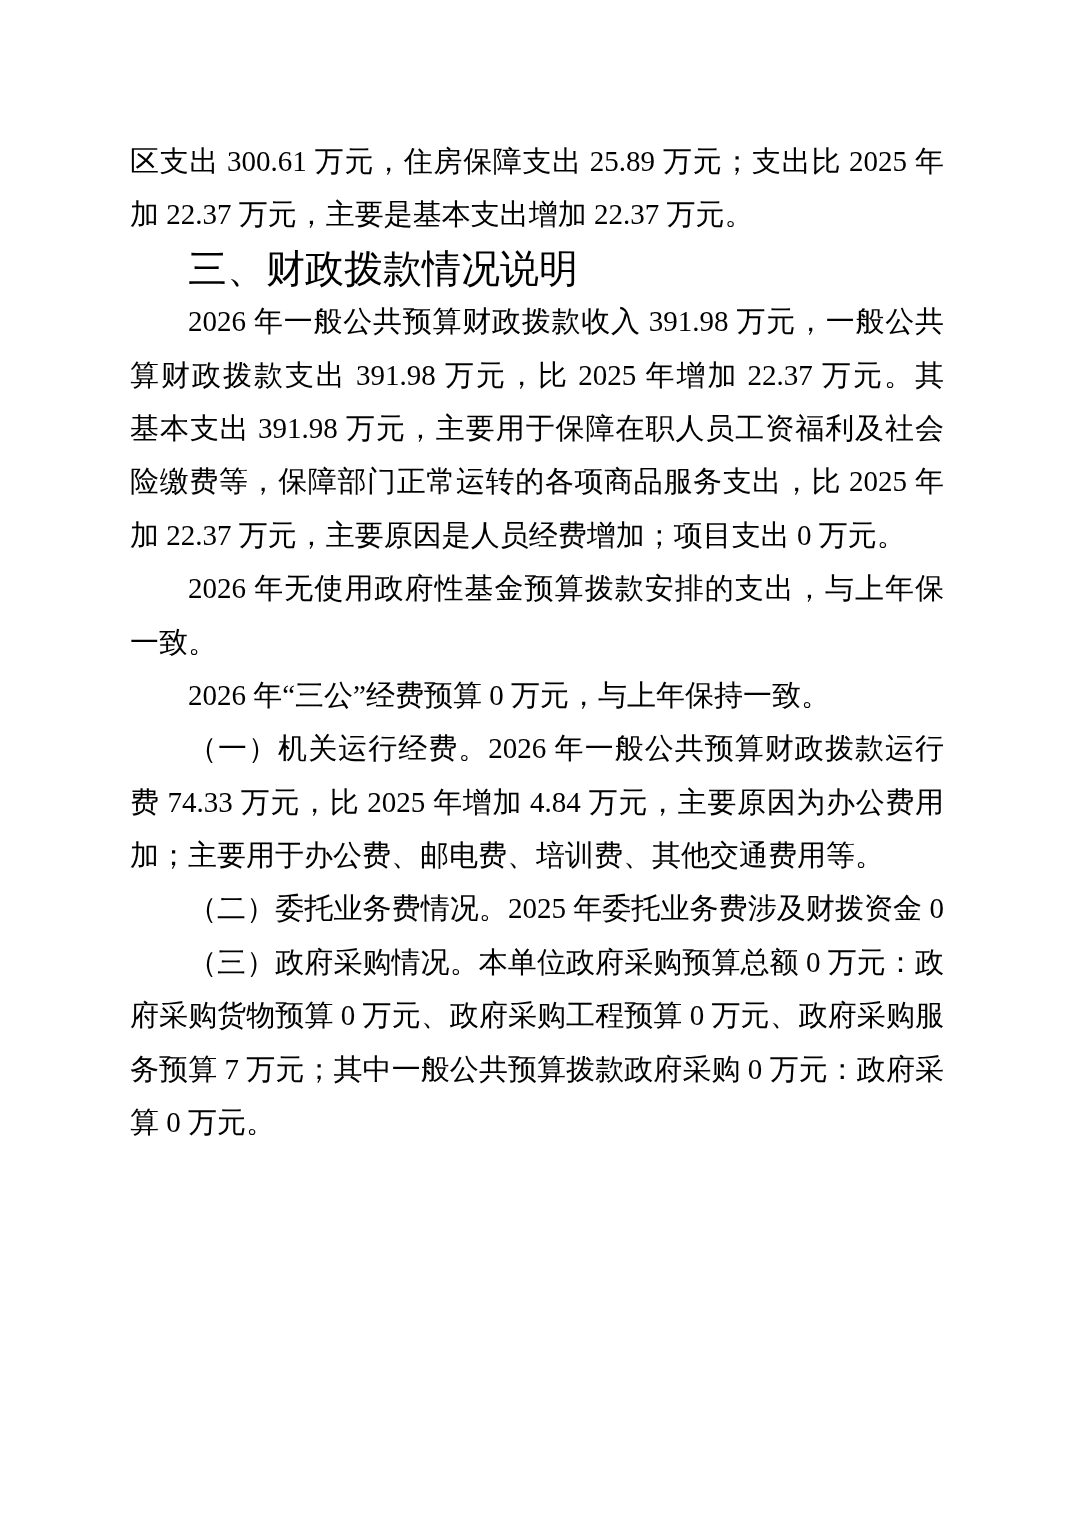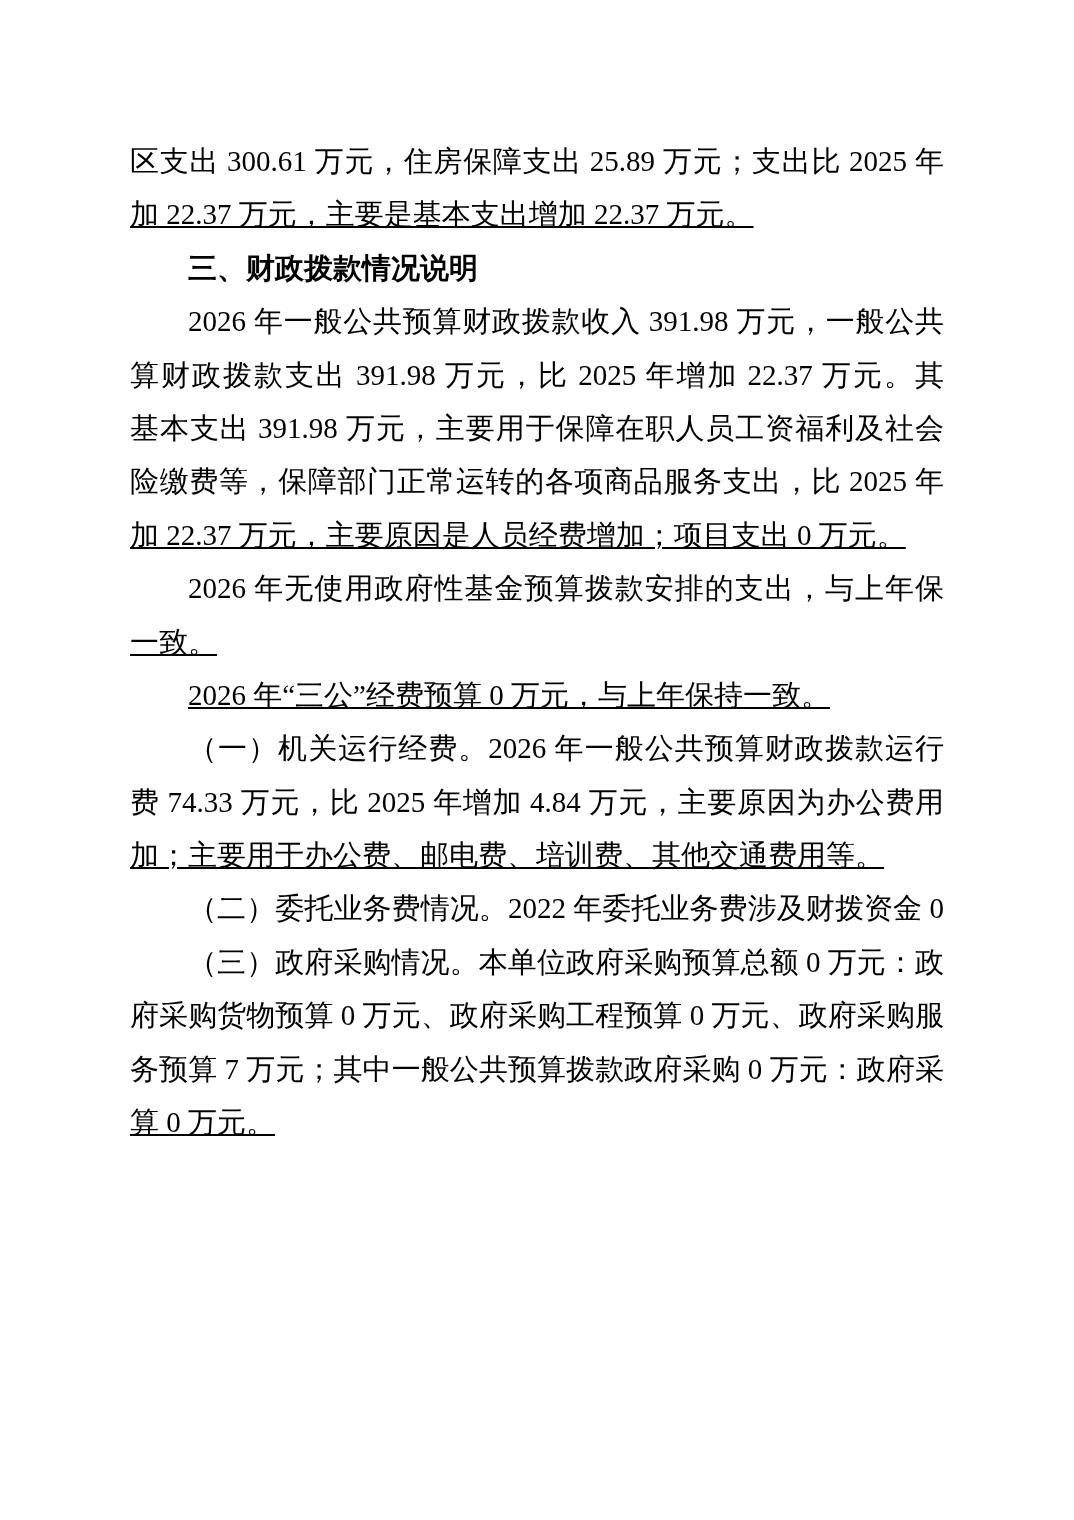--- a/index.html
+++ b/index.html
@@ -30,30 +30,29 @@
     overflow: hidden;
     white-space: normal;
   }
   
   .line.fill {
     text-align-last: justify;
   }
   
   .line.end {
     text-align-last: left;
-    text-decoration: underline;
   }
   
   .line.indent {
     text-indent: 58px;
   }
   .line.heading {
     font-family: "Liberation Sans", "DejaVu Sans", sans-serif;
-    font-weight: bold;
-    font-size: 29px;
+    font-weight: normal;
+    font-size: 39px;
     text-align-last: left;
   }
 </style>
 </head>
 <body>
 
 <div class="page">
   <div class="content">
 
     <div class="line fill">区支出 300.61 万元，住房保障支出 25.89 万元；支出比 2025 年增</div>
@@ -71,21 +70,21 @@
     <div class="line end">一致。</div>
 
 
     <div class="line end indent">2026 年“三公”经费预算 0 万元，与上年保持一致。</div>
 
 
     <div class="line fill indent">（一）机关运行经费。2026 年一般公共预算财政拨款运行经</div>
     <div class="line fill">费 74.33 万元，比 2025 年增加 4.84 万元，主要原因为办公费用增</div>
     <div class="line end">加；主要用于办公费、邮电费、培训费、其他交通费用等。</div>
 
-    <div class="line fill indent">（二）委托业务费情况。2022 年委托业务费涉及财拨资金 0</div>
+    <div class="line fill indent">（二）委托业务费情况。2025 年委托业务费涉及财拨资金 0</div>
 
     <div class="line fill indent">（三）政府采购情况。本单位政府采购预算总额 0 万元：政</div>
     <div class="line fill">府采购货物预算 0 万元、政府采购工程预算 0 万元、政府采购服</div>
     <div class="line fill">务预算 7 万元；其中一般公共预算拨款政府采购 0 万元：政府采</div>
     <div class="line end">算 0 万元。</div>
 
   </div>
 </div>
 
 </body></html>

